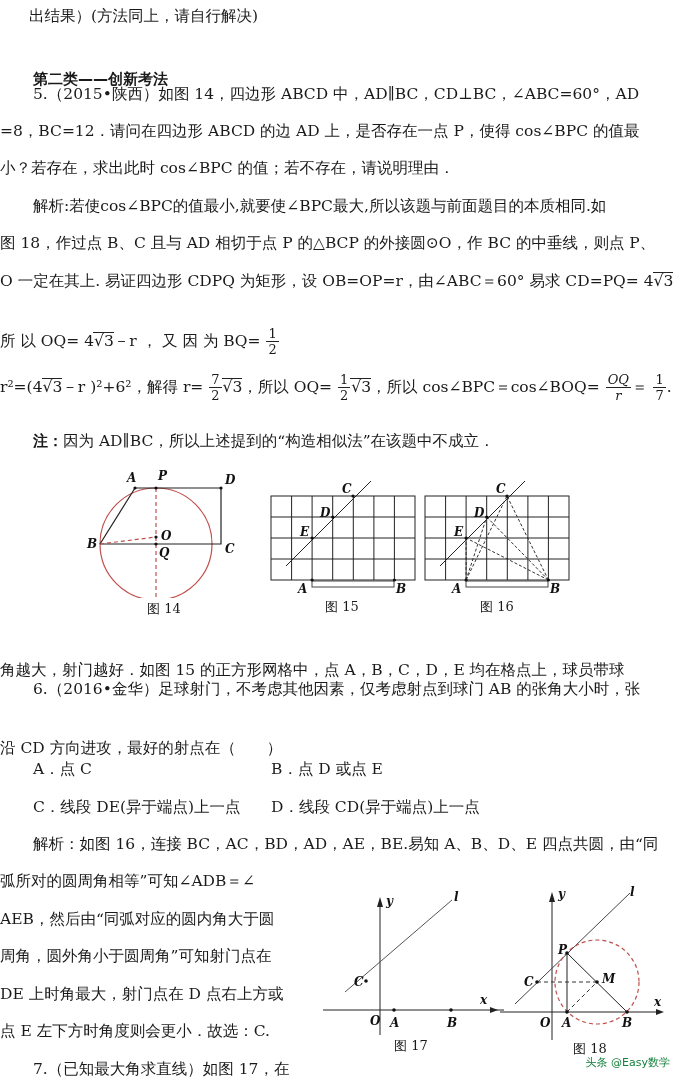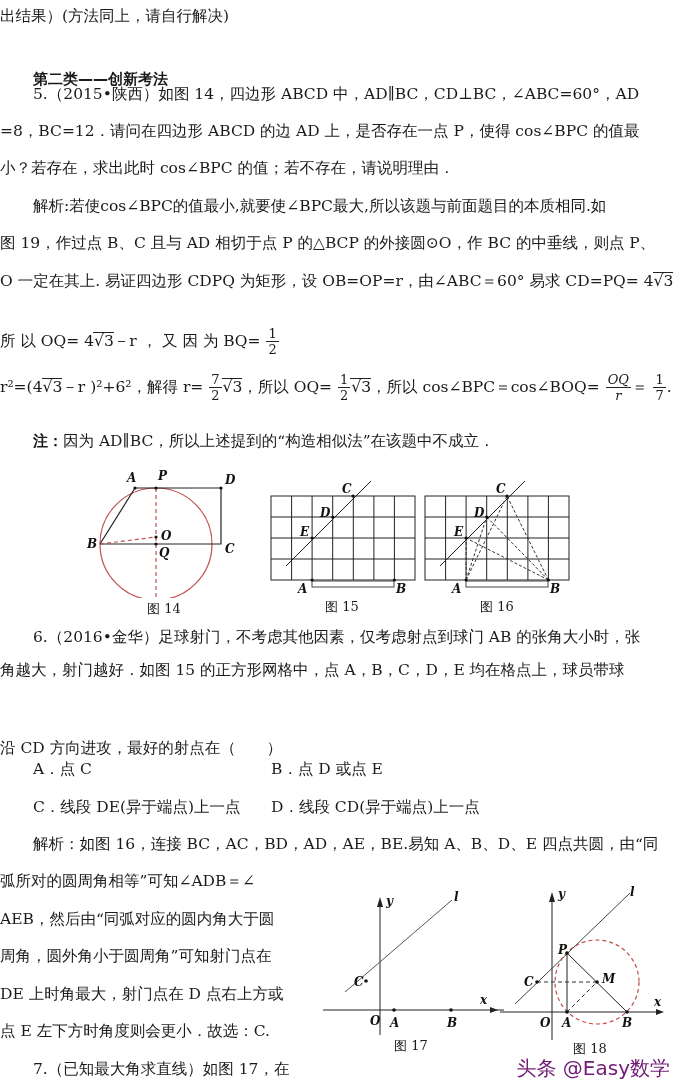--- a/index.html
+++ b/index.html
@@ -8,36 +8,36 @@
   .line { position:absolute; left:0; white-space:nowrap; font-size:15.5px; line-height:20px; }
   .ind { left:33px; }
   .bold { font-weight:bold; font-family:"DejaVu Sans","Liberation Sans",sans-serif; font-size:15px; }
   i, .it { font-style:italic; }
   .frac { display:inline-block; vertical-align:middle; text-align:center; font-size:13px; line-height:15px; margin:0 1px; }
   .frac .n { display:block; border-bottom:1px solid #222; padding:0 2px; }
   .frac .d { display:block; padding:0 2px; }
   .sqrt { display:inline-block; border-top:1px solid #222; padding-left:1px; margin-left:-1px; line-height:16px; }
   .fig { position:absolute; }
   .cap { position:absolute; font-size:13px; font-family:"DejaVu Serif","Liberation Serif",serif;text-align:right; }
-  .wm { position:absolute; right:10px; bottom:8px; font-family:"DejaVu Sans","Liberation Sans",sans-serif;
-        font-size:20px; color:#701a75; }
+  .wm { position:absolute; right:10px; bottom:20px; font-family:"DejaVu Sans","Liberation Sans",sans-serif;
+        font-size:11px; color:#15803d; }
   svg text { font-family:"DejaVu Serif","Liberation Serif",serif; font-style:italic; font-weight:bold; font-size:12px; fill:#111; }
 </style>
 </head>
 <body>
 
-<div class="line" style="top:6px;">出结果）(方法同上，请自行解决)</div>
+<div class="line" style="top:6px;padding-left:29px;">出结果）(方法同上，请自行解决)</div>
 <div class="line ind bold" style="top:45px;margin-top:24px;">第二类——创新考法</div>
 
 <div class="line ind" style="top:84px;">5.（2015•陕西）如图 14，四边形 ABCD 中，AD∥BC，CD⊥BC，∠ABC=60°，AD</div>
 <div class="line" style="top:121px;">=8，BC=12．请问在四边形 ABCD 的边 AD 上，是否存在一点 P，使得 cos∠BPC 的值最</div>
 <div class="line" style="top:158px;">小？若存在，求出此时 cos∠BPC 的值；若不存在，请说明理由．</div>
 
 <div class="line ind" style="top:196px;">解析:若使cos∠BPC的值最小,就要使∠BPC最大,所以该题与前面题目的本质相同.如</div>
-<div class="line" style="top:233px;">图 19，作过点 B、C 且与 AD 相切于点 P 的△BCP 的外接圆⊙O，作 BC 的中垂线，则点 P、</div>
+<div class="line" style="top:233px;">图 18，作过点 B、C 且与 AD 相切于点 P 的△BCP 的外接圆⊙O，作 BC 的中垂线，则点 P、</div>
 <div class="line" style="top:271px;">
   <span>O 一定在其上. 易证四边形 CDPQ 为矩形，设 OB=OP=r，由∠ABC＝60° 易求 CD=PQ= 4</span><span class="sqrt">√<span>3</span></span><span>，</span>
 </div>
 <div class="line" style="top:326px;">
   <span>所 以 OQ= 4</span><span class="sqrt">√<span>3</span></span><span>－r ， 又 因 为 BQ=</span>
   <span class="frac"><span class="n">1</span><span class="d">2</span></span>
 </div>
 <div class="line" style="top:372px;">
   <span>r²=(4</span><span class="sqrt">√<span>3</span></span><span>－r )²+6²，解得 r=</span>
   <span class="frac"><span class="n">7</span><span class="d">2</span></span><span class="sqrt">√<span>3</span></span><span>，所以 OQ=</span>
@@ -127,21 +127,21 @@
   <circle cx="44.1" cy="106" r="1.6" fill="#111"></circle>
     <circle cx="126.4" cy="106" r="1.6" fill="#111"></circle>
   <text x="74" y="19">C</text>
     <text x="52" y="43">D</text>
     <text x="32" y="62">E</text>
     <text x="30" y="119">A</text>
     <text x="128" y="119">B</text>
 </svg>
 <div class="cap" style="left:480px;top:598px;">图 16</div>
 
-<div class="line ind" style="top:627px;">6.（2016•金华）足球射门，不考虑其他因素，仅考虑射点到球门 AB 的张角大小时，张</div>
+<div class="line ind" style="top:679px;">6.（2016•金华）足球射门，不考虑其他因素，仅考虑射点到球门 AB 的张角大小时，张</div>
 <div class="line" style="top:660px;text-align:center;">角越大，射门越好．如图 15 的正方形网格中，点 A，B，C，D，E 均在格点上，球员带球</div>
 <div class="line" style="top:738px;">沿 CD 方向进攻，最好的射点在（　　）</div>
 <div class="line ind" style="top:759px;">A．点 C</div>
 <div class="line" style="top:759px;left:271px;">B．点 D 或点 E</div>
 <div class="line ind" style="top:797px;">C．线段 DE(异于端点)上一点</div>
 <div class="line" style="top:797px;left:271px;">D．线段 CD(异于端点)上一点</div>
 
 <div class="line ind" style="top:834px;">解析：如图 16，连接 BC，AC，BD，AD，AE，BE.易知 A、B、D、E 四点共圆，由“同</div>
 <div class="line" style="top:871px;">弧所对的圆周角相等”可知∠ADB＝∠</div>
 <div class="line" style="top:909px;">AEB，然后由“同弧对应的圆内角大于圆</div>

